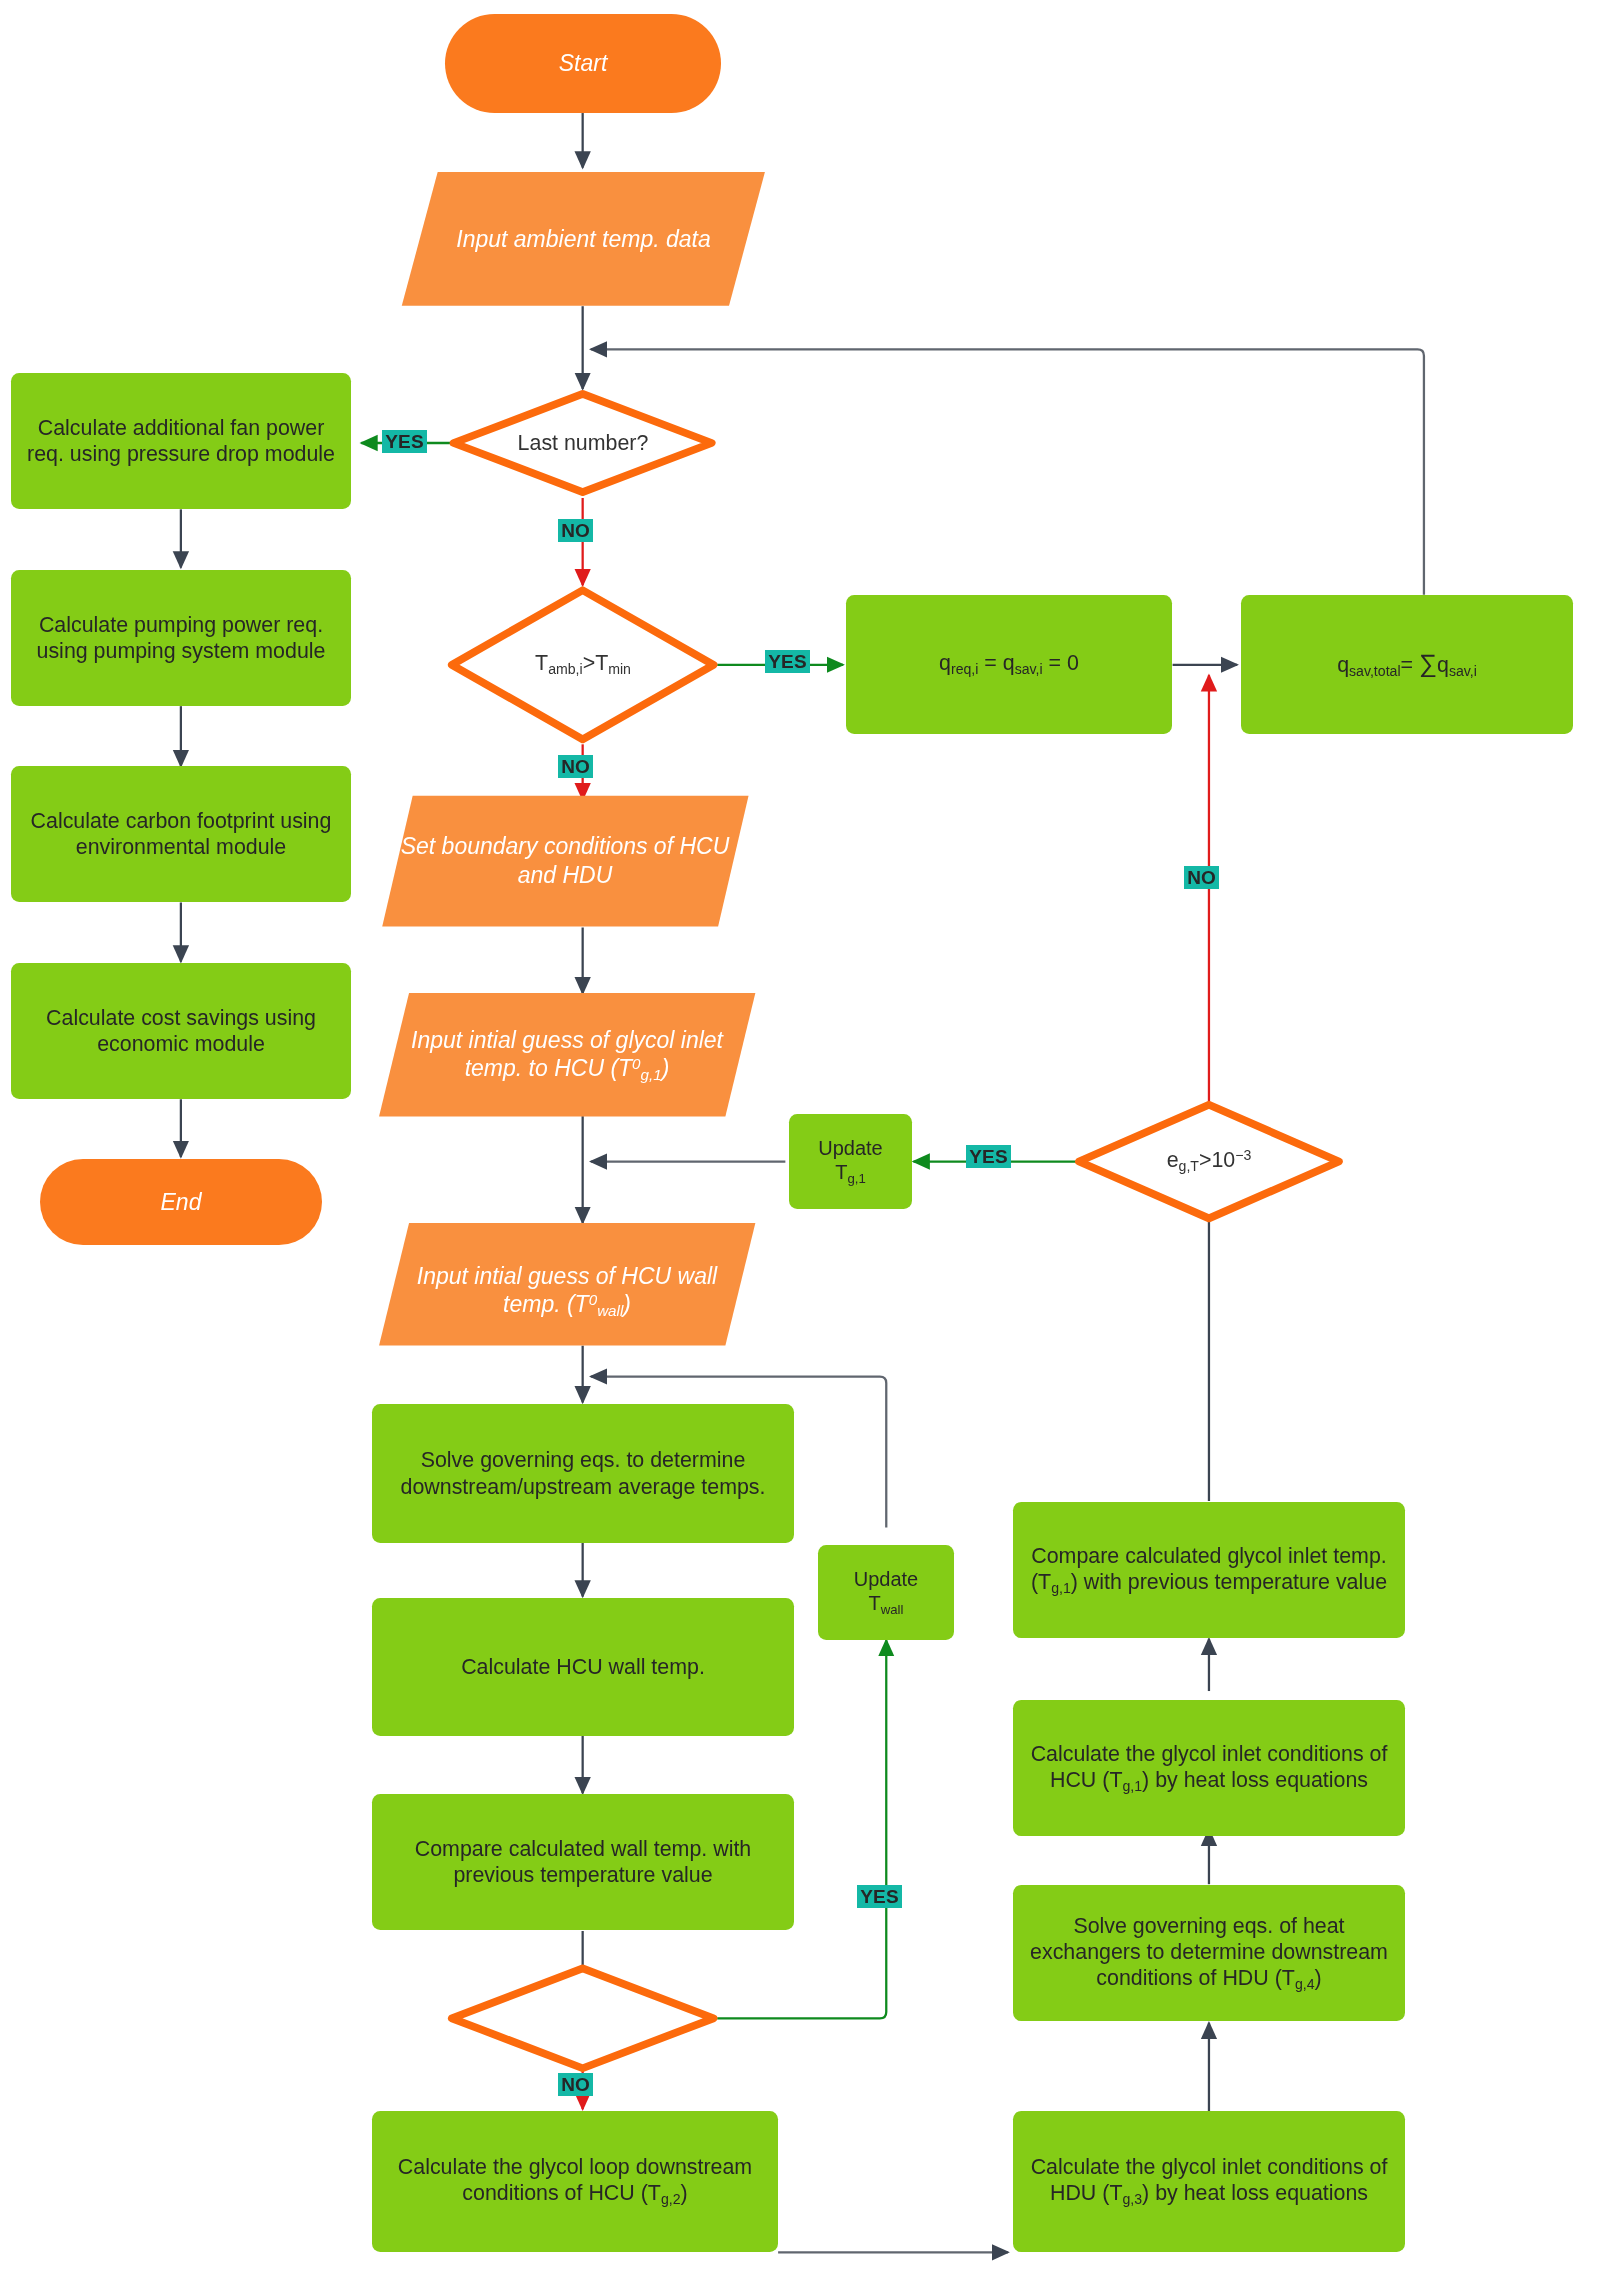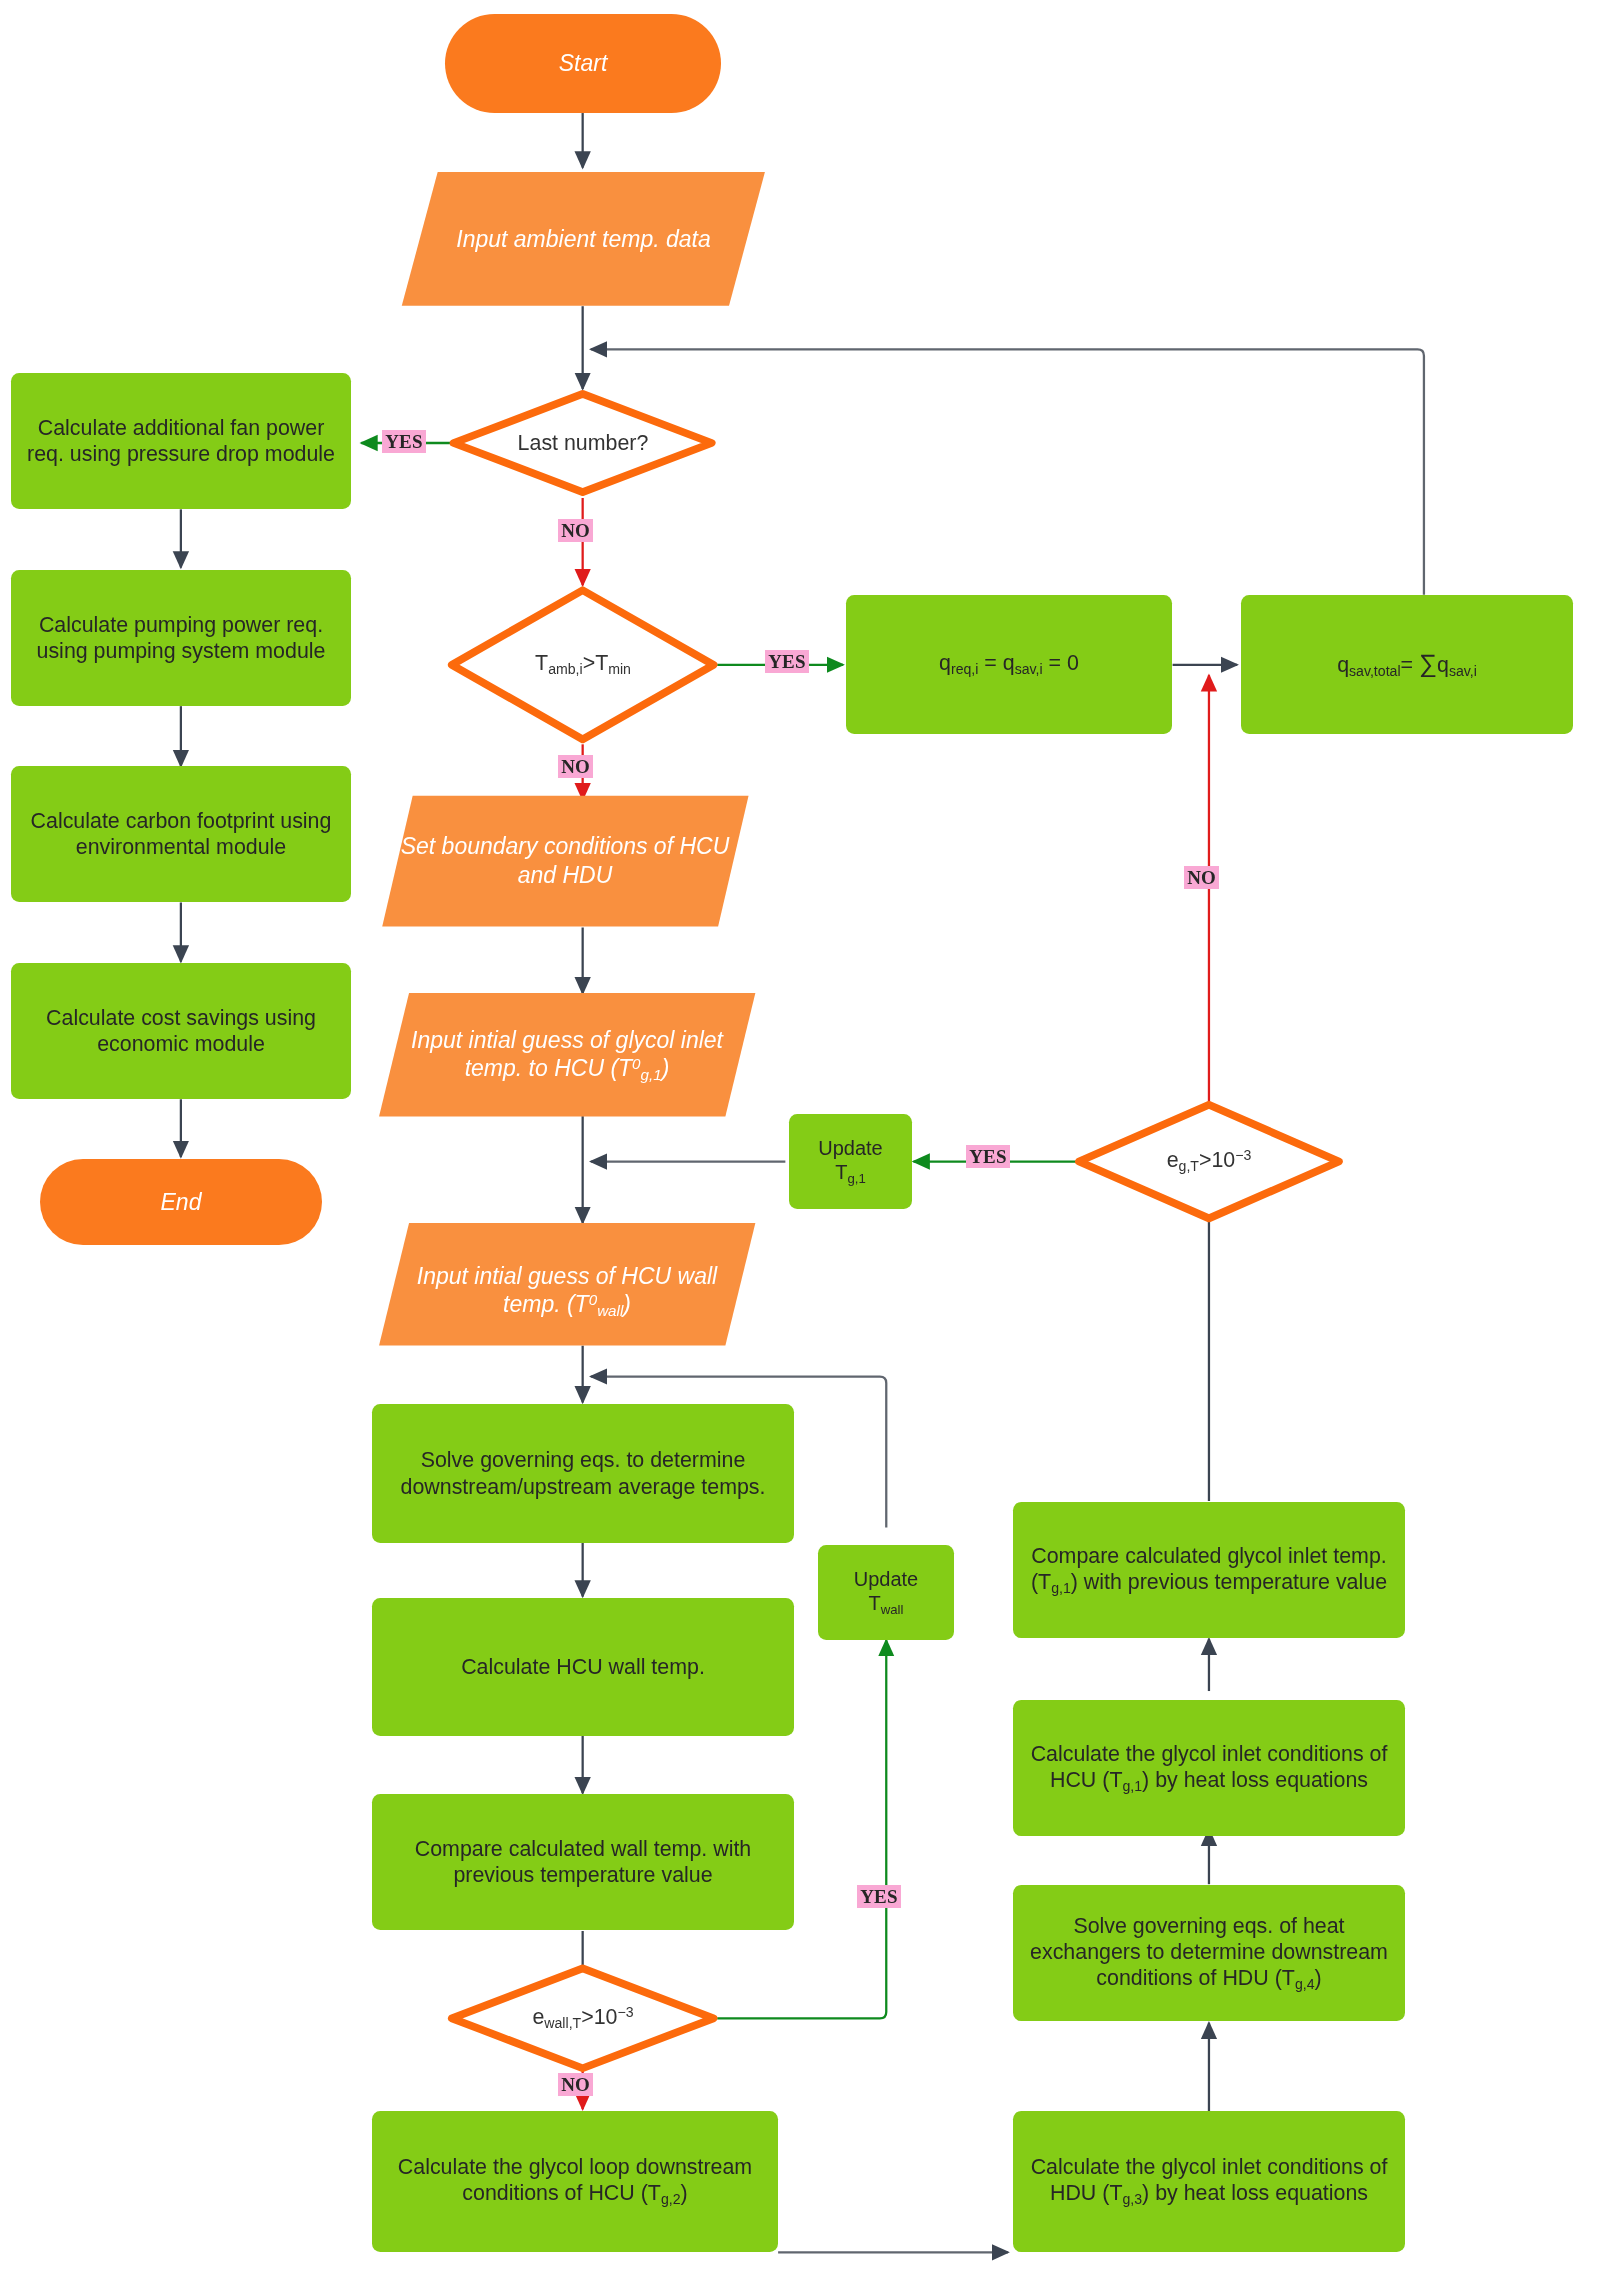--- a/index.html
+++ b/index.html
@@ -17,21 +17,21 @@
   .term{background:#FB7A1E;border-radius:454px;color:#ffffff;font-size:23px;font-style:italic;}
   
   .dec{background:transparent;}
   .dec .lbl{position:relative;z-index:3;color:#333333;font-size:21.4px;}
   
   .io{color:#ffffff;font-size:23px;font-style:italic;}
   .io .lbl{position:relative;z-index:3;}
 
   .small{font-size:20px;}
   .edgelabel{position:absolute;font-size:19px;font-weight:bold;color:#262626;
-             background:#f9a8d4;padding:0.5px 3.2px;white-space:nowrap;letter-spacing:0.2px;font-family:Liberation Serif, serif;}
+             background:#14b8a6;padding:0.5px 3.2px;white-space:nowrap;letter-spacing:0.2px;}
   sub{font-size:.66em;vertical-align:-.28em;}
   sup{font-size:.66em;vertical-align:.48em;}
   .sum{font-size:1.18em;}
 </style>
 </head>
 <body>
 
 <div id="stage">
 
   <svg id="svgroot" viewBox="0 0 3560 5233">
@@ -200,23 +200,20 @@
   </div>
 
   <div class="node proc" style="left:372px;top:1794px;width:422px;height:136px;">
     <span class="lbl">Compare calculated wall temp. with previous temperature value</span>
   </div>
 
   <div class="node proc" style="left:1013px;top:1885px;width:392px;height:136px;">
     <span class="lbl">Solve governing eqs. of heat exchangers to determine downstream conditions of HDU (T<sub>g,4</sub>)</span>
   </div>
 
-  <div class="node dec" style="left:452px;top:1968px;width:262px;height:100px;">
-    <span class="lbl">e<sub>wall,T</sub>&gt;10<sup>−3</sup></span>
-  </div>
 
   <div class="node proc" style="left:372px;top:2111px;width:406px;height:141px;">
     <span class="lbl">Calculate the glycol loop downstream conditions of HCU (T<sub>g,2</sub>)</span>
   </div>
 
   <div class="node proc" style="left:1013px;top:2111px;width:392px;height:141px;">
     <span class="lbl">Calculate the glycol inlet conditions of HDU (T<sub>g,3</sub>) by heat loss equations</span>
   </div>
 
   <div class="edgelabel" style="left:382px;top:430px;">YES</div>

